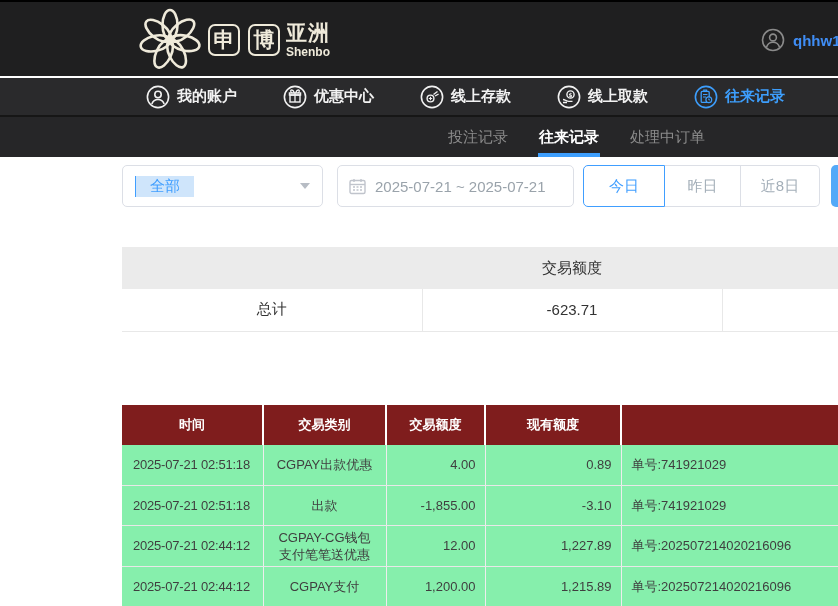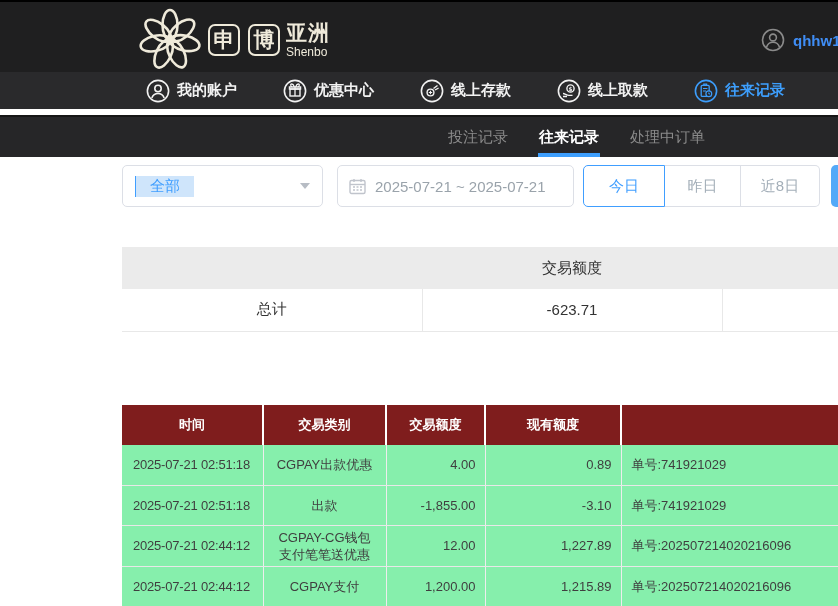--- a/index.html
+++ b/index.html
@@ -9,26 +9,26 @@
 
   
   .topbar { position:absolute; left:0; top:0; width:838px; height:76px; background:#1f1f20; border-top:2px solid #000; overflow:hidden; }
   .logo-wrap { position:absolute; left:138px; top:6px; display:flex; align-items:center; height:64px; }
   .logo-flower { width:64px; height:64px; }
   .logo-boxes { display:flex; gap:8px; margin-left:6px; }
   .logo-box { width:32px; height:32px; border:2px solid #efeada; border-radius:7px; color:#efeada;
     font-size:21px; font-weight:bold; display:flex; align-items:center; justify-content:center; }
   .logo-right { margin-left:6px; color:#efeada; line-height:1; }
   .logo-region { font-size:21px; font-weight:bold; letter-spacing:1px; }
-  .logo-sub { font-size:12px; margin-top:3px; }
+  .logo-sub { font-size:12px; margin-top:3px;font-weight:bold; }
   .user-box { position:absolute; left:761px; top:26px; display:flex; align-items:center; gap:8px; white-space:nowrap; }
   .user-name { color:#3f8df5; font-size:15px; font-weight:bold; }
 
   
-  .navbar { position:absolute; left:0; top:72px; width:838px; height:37px; background:#2a2a2c;
+  .navbar { position:absolute; left:0; top:78px; width:838px; height:37px; background:#2a2a2c;
     display:flex; align-items:center; }
   .nav-items { display:flex; align-items:center; margin-left:146px; gap:46px; }
   .nav-item { display:flex; align-items:center; gap:7px; color:#f2f2f2; font-size:15px; font-weight:bold; cursor:pointer; white-space:nowrap; }
   .nav-item.active { color:#3d9efc; }
   .nav-item svg { display:block; }
 
   
   .tabbar { position:absolute; left:0; top:115px; width:838px; height:42px; background:#262628; border-top:2px solid #161616; }
   .tabs { position:absolute; left:448px; top:0; height:40px; display:flex; gap:31px; }
   .tab { height:40px; display:flex; align-items:center; font-size:15px; color:#8b8b8b; cursor:pointer; position:relative; white-space:nowrap; }

